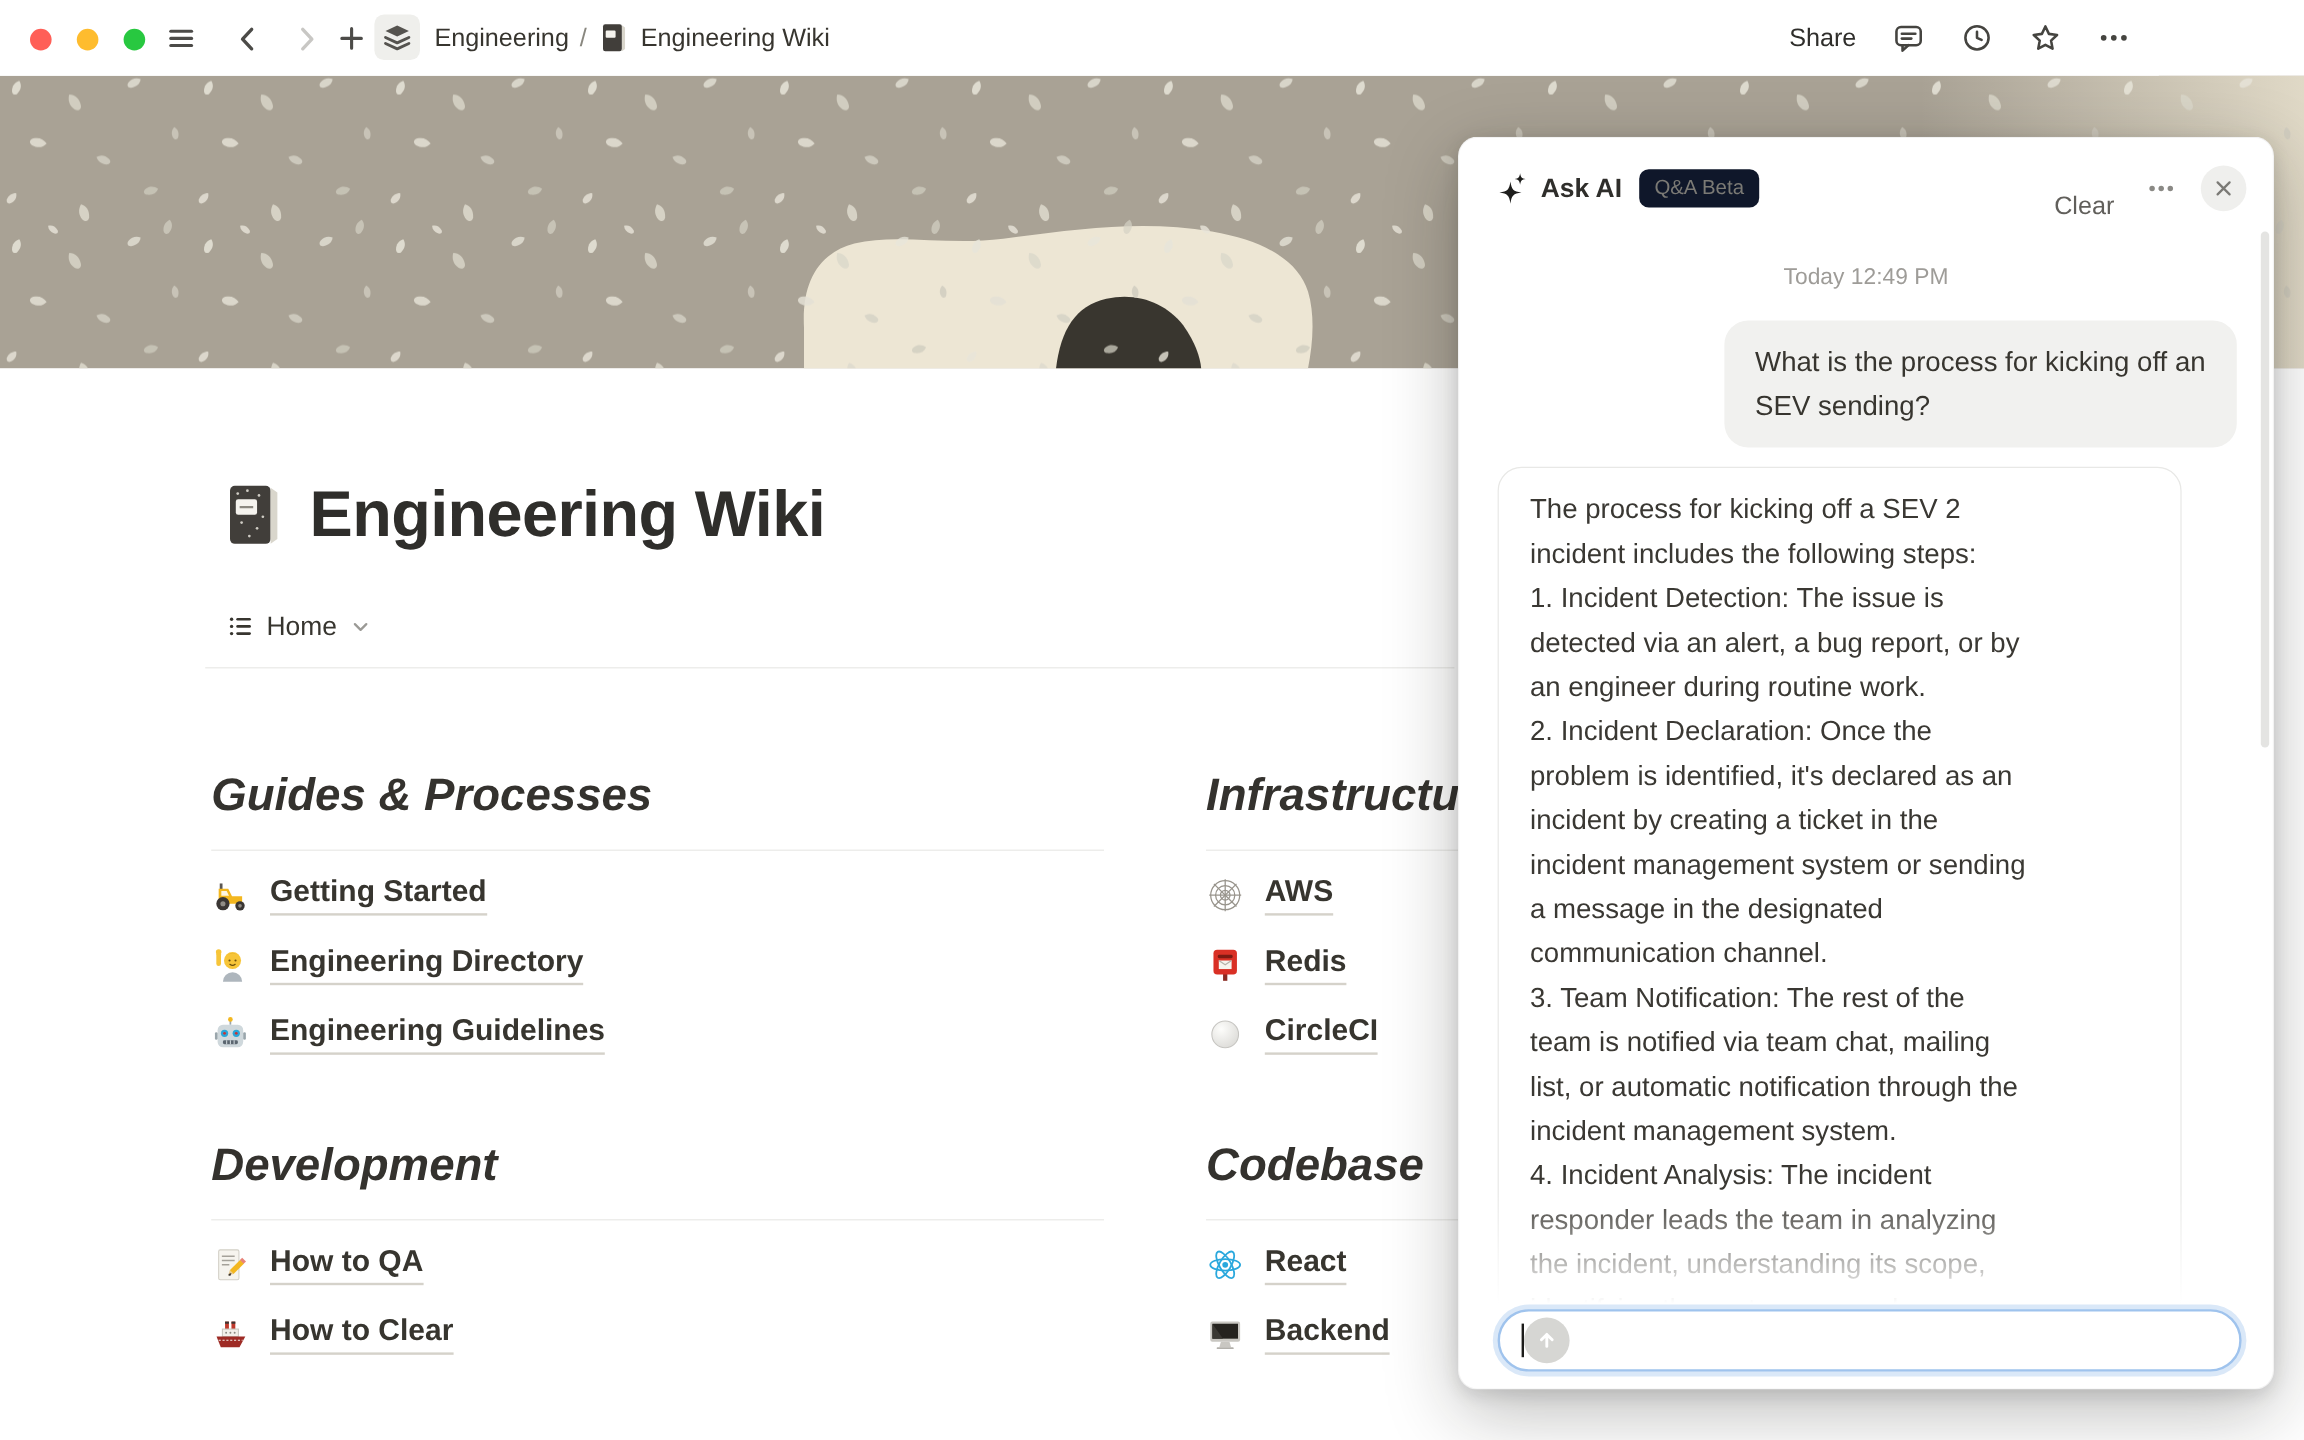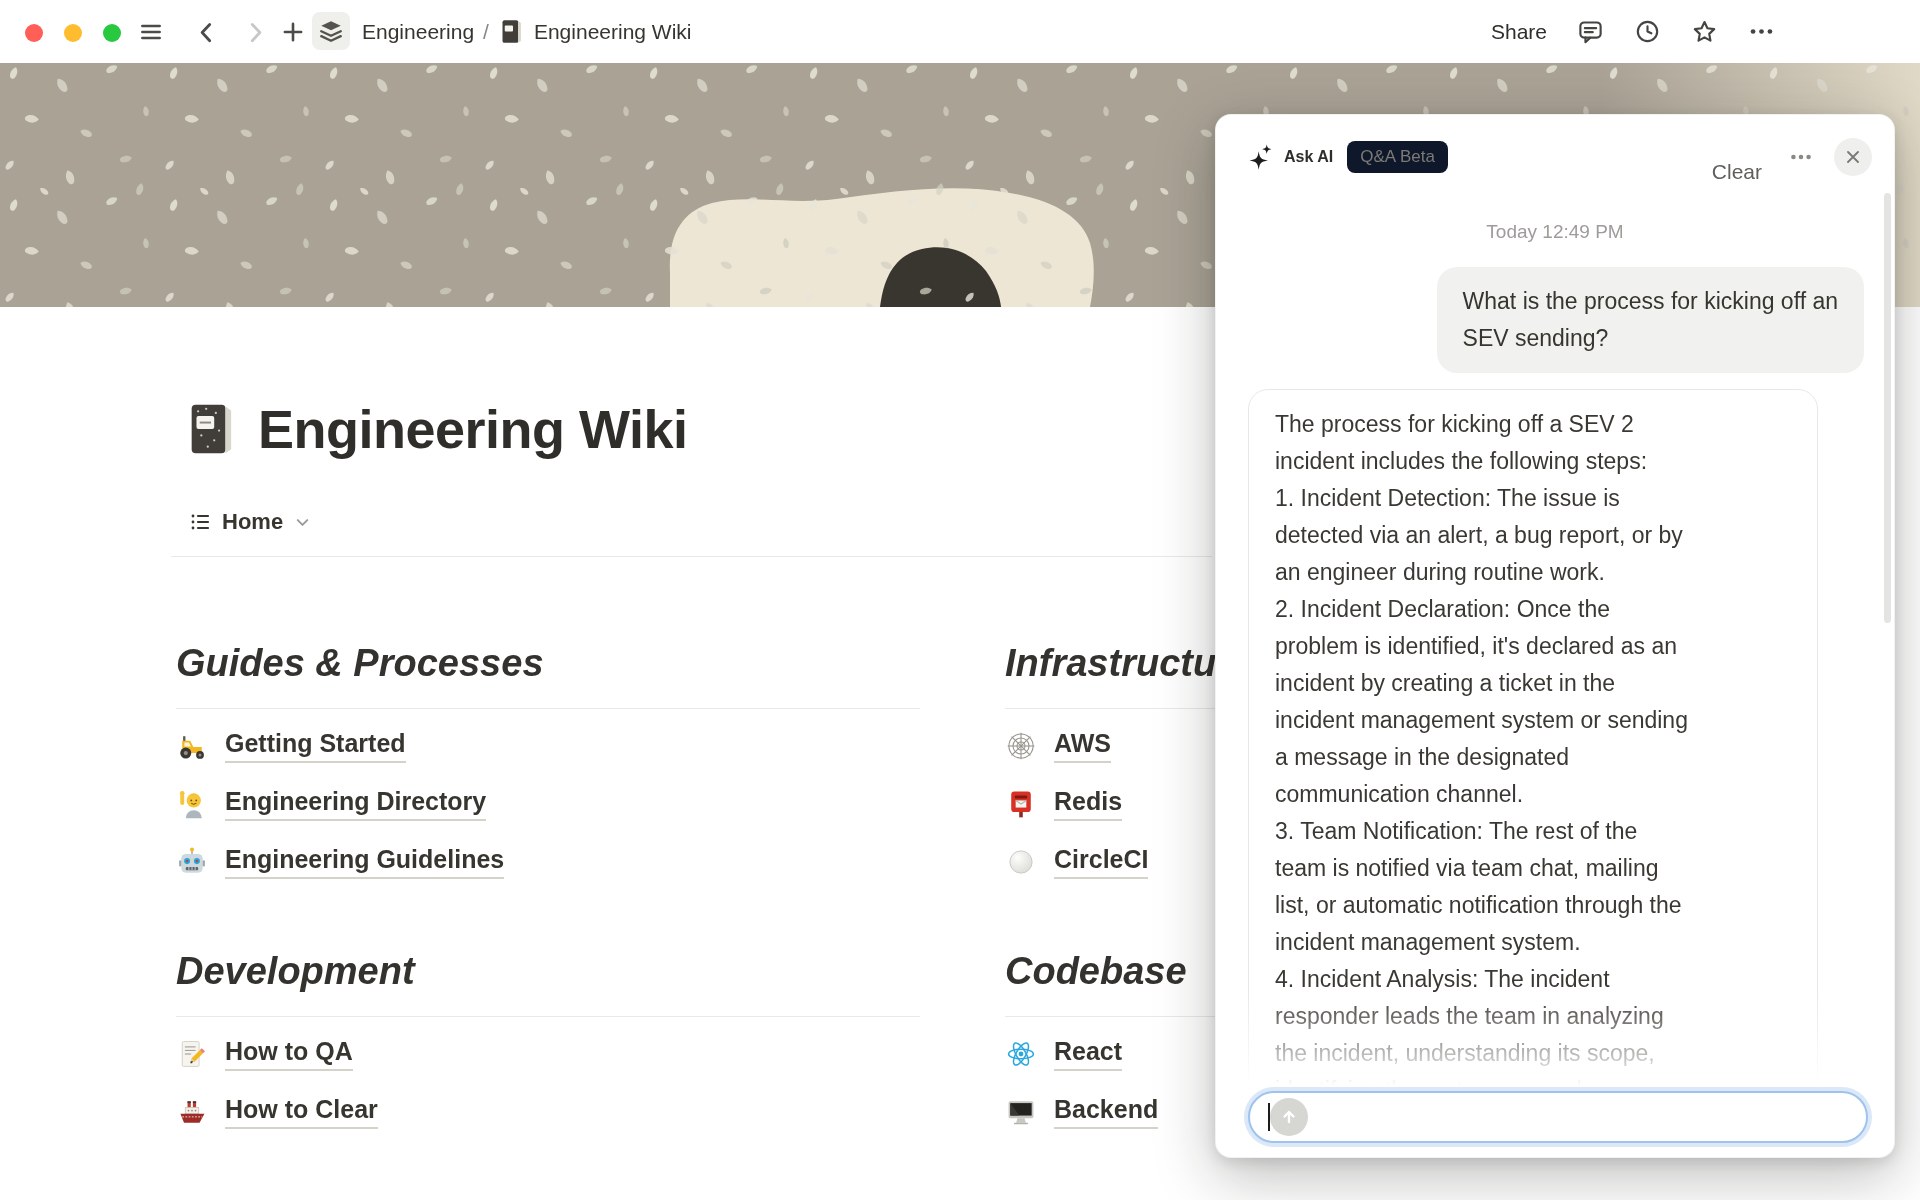--- a/index.html
+++ b/index.html
@@ -34,21 +34,21 @@
 
   
   .content { position:absolute; inset:0; z-index:2; }
   .page-icon { position:absolute; left:182px; top:400px; width:58px; height:58px; }
   .page-icon svg { width:100%; height:100%; }
   .page-title { position:absolute; left:258px; top:398px; font-size:54px; font-weight:700;
                 letter-spacing:-0.5px; color:#2f2e2b; margin:0; }
   .view-tab { position:absolute; left:188px; top:502px; display:flex; align-items:center; gap:10px; height:40px; }
   .view-tab .li-ic { width:24px; height:24px; color:#37352f; }
   .view-tab .li-ic svg{ width:100%; height:100%; }
-  .view-tab-label { font-size:22px; font-weight:700; color:#37352f; }
+  .view-tab-label { font-size:22px; font-weight:400; color:#37352f; }
   .view-tab .chev { width:19px; height:19px; color:#9b9a96; }
   .view-tab .chev svg{ width:100%; height:100%; }
   .tabbar-divider { position:absolute; left:171px; top:556px; width:1041px; height:1px; background:#e9e9e7; }
 
   .sec { position:absolute; }
   .sec h2 { margin:0; font-size:38px; line-height:46px; font-weight:700; color:#34322e;font-style:italic; }
   .sec-divider { margin-top:22px; height:1px; background:#e9e9e7; width:100%; }
   .links { margin-top:12px; }
   .page-link { display:flex; align-items:center; gap:17px; height:50px; margin-bottom:8px; cursor:pointer; }
   .page-link .emoji { width:32px; height:32px; flex:0 0 32px; }
@@ -62,21 +62,21 @@
   #sec-codebase { left:1005px; top:948px; width:600px; }
 
   
   .ai-panel { position:absolute; left:1215px; top:114px; width:680px; height:1044px; z-index:10;
               background:#fff; border-radius:16px; border:1px solid rgba(0,0,0,.05);
               box-shadow:0 18px 60px rgba(20,20,18,.28), 0 4px 14px rgba(20,20,18,.12); }
   .ai-header { position:absolute; left:0; right:0; top:0; height:70px; display:flex; align-items:center;
                padding:14px 22px 0 30px; }
   .spark { width:30px; height:30px; color:#1e1e1c; }
   .spark svg { width:100%; height:100%; }
-  .ai-title { font-size:16px; font-weight:700; color:#2f2e2b; margin-left:8px; }
+  .ai-title { font-size:22px; font-weight:700; color:#2f2e2b; margin-left:8px; }
   .ai-badge { margin-left:14px; font-size:17px; color:#7b7a75; background:#0f172a;
               border-radius:8px; padding:6px 13px; }
   .ai-sp { flex:1; }
   .ai-clear { font-size:21px; color:#615f5b; margin-right:26px; cursor:pointer;margin-top:29px; }
   .ai-dots { width:26px; height:26px; color:#8a8985; margin-right:20px; cursor:pointer; }
   .ai-dots svg { width:100%; height:100%; }
   .ai-close { width:38px; height:38px; border-radius:50%; background:#efefed; display:flex;
               align-items:center; justify-content:center; cursor:pointer; }
   .ai-close svg { width:18px; height:18px; color:#7b7a76; }
   .ai-date { position:absolute; left:0; right:0; top:106px; text-align:center; font-size:19px; color:#9e9c98; }

